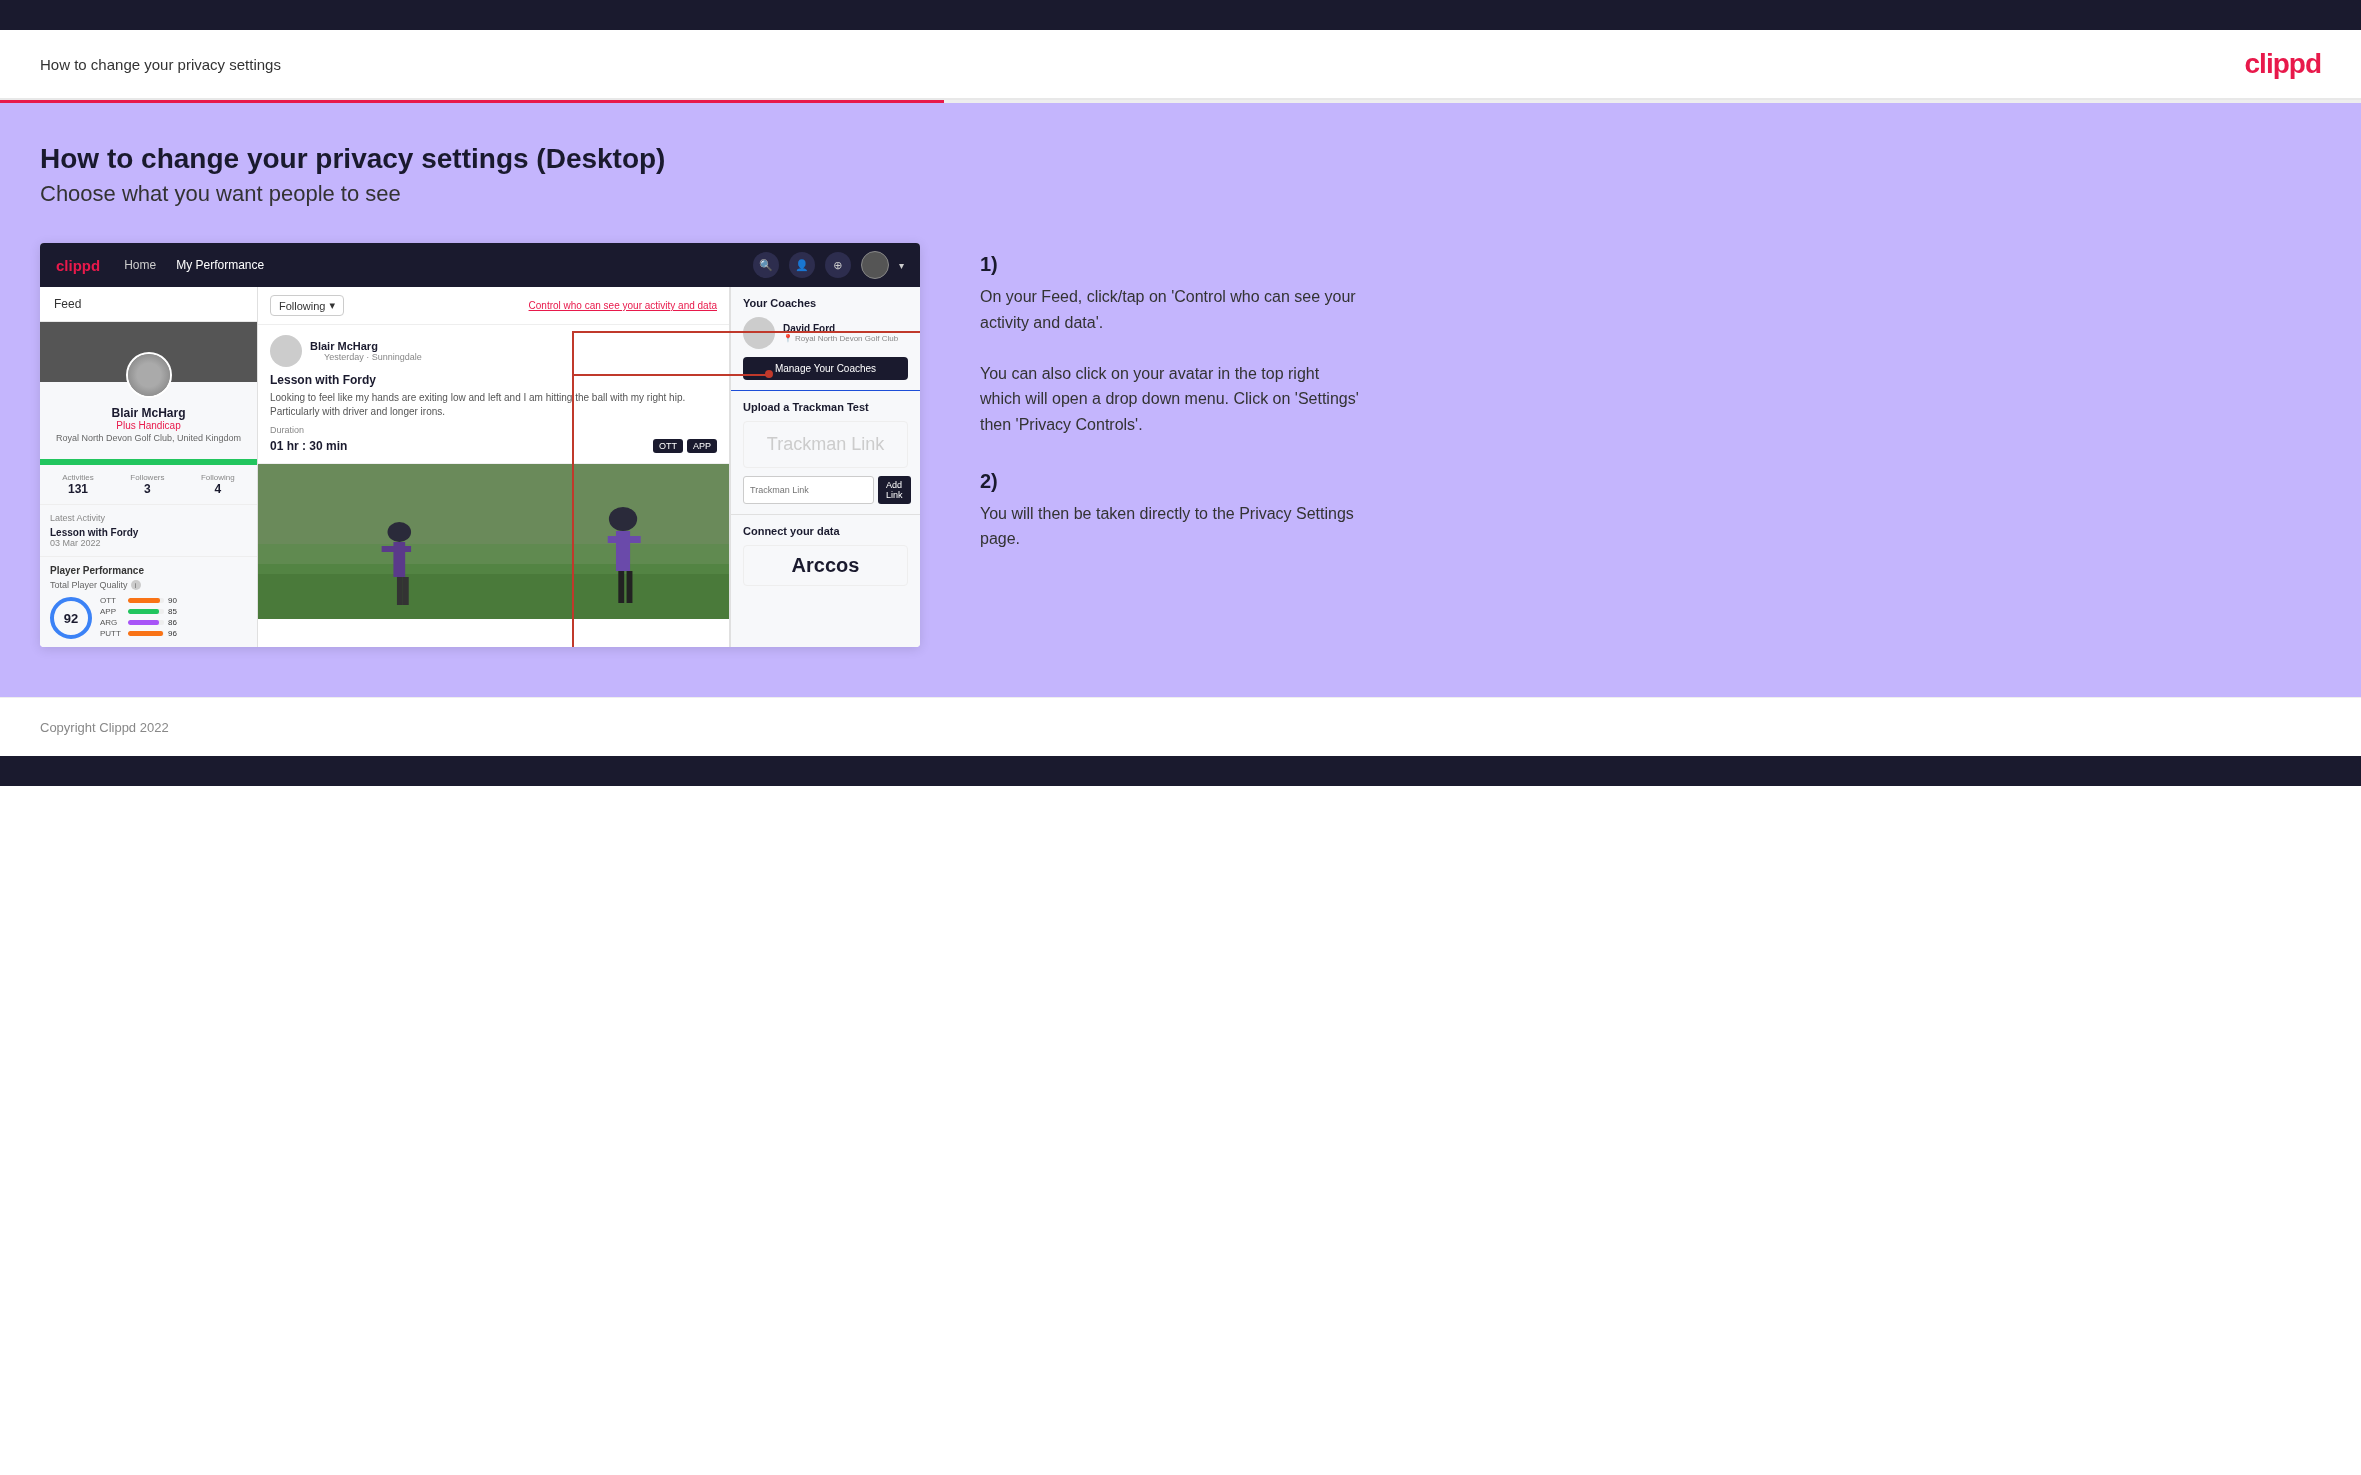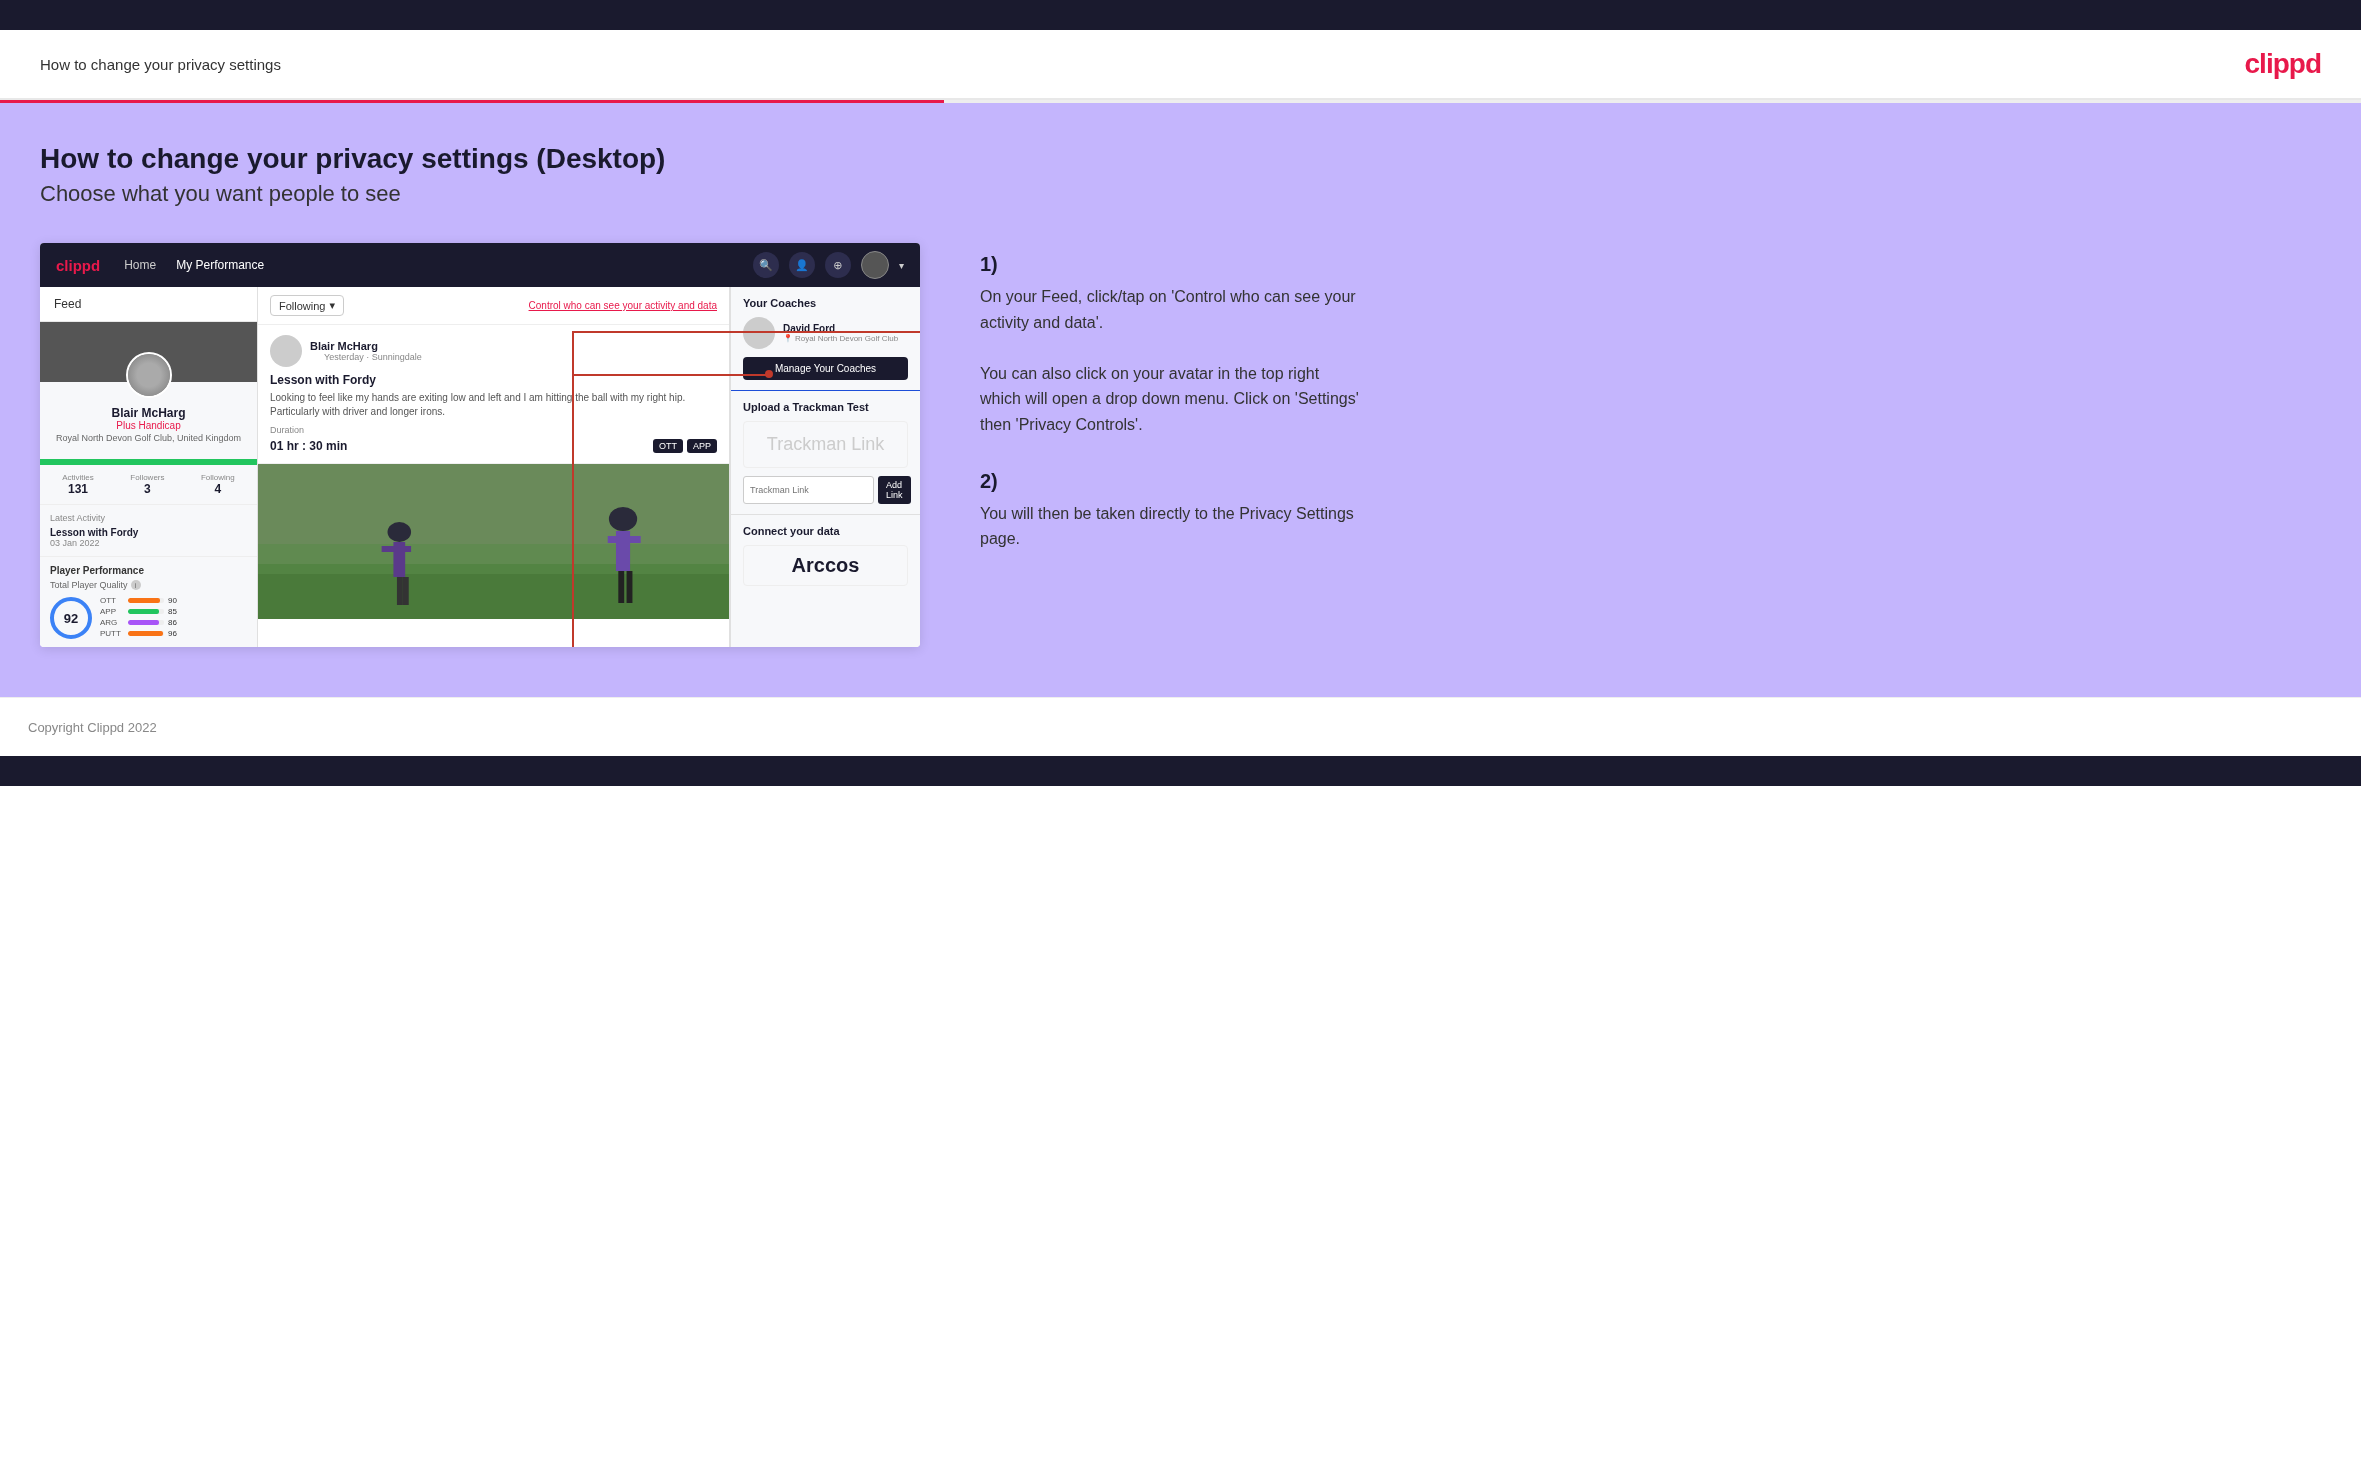--- a/index.html
+++ b/index.html
@@ -566,21 +566,21 @@
     .instruction-text {
       font-size: 16px;
       color: #333;
       line-height: 1.6;
       max-width: 380px;
     }
 
     
     .footer {
       background: #fff;
-      padding: 20px 28px;
+      padding: 20px 40px;
       border-top: 1px solid #eee;
     }
     .footer-text {
       font-size: 13px;
       color: #888;
     }
 
     
     .bottom-bar {
       background: #1a1a2e;
@@ -645,21 +645,21 @@
               <span class="app-stat-label">Followers</span>
               <span class="app-stat-value">3</span>
             </div>
             <div class="app-stat">
               <span class="app-stat-label">Following</span>
               <span class="app-stat-value">4</span>
             </div>
           </div>
           <div class="app-latest">Latest Activity</div>
           <div class="app-latest-activity">Lesson with Fordy</div>
-          <div class="app-latest-date">03 Jan 2022</div>
+          <div class="app-latest-date">03 Mar 2022</div>
 
           <div class="app-player-perf">
             <div class="app-player-perf-title">Player Performance</div>
             <div class="app-quality-label">
               <span>Total Player Quality</span>
               <span style="background:#ccc;border-radius:50%;width:10px;height:10px;display:inline-flex;align-items:center;justify-content:center;font-size:7px;color:#666;">i</span>
             </div>
             <div class="app-quality-ring">
               <div class="ring-circle">92</div>
               <div class="app-stats-bars">

